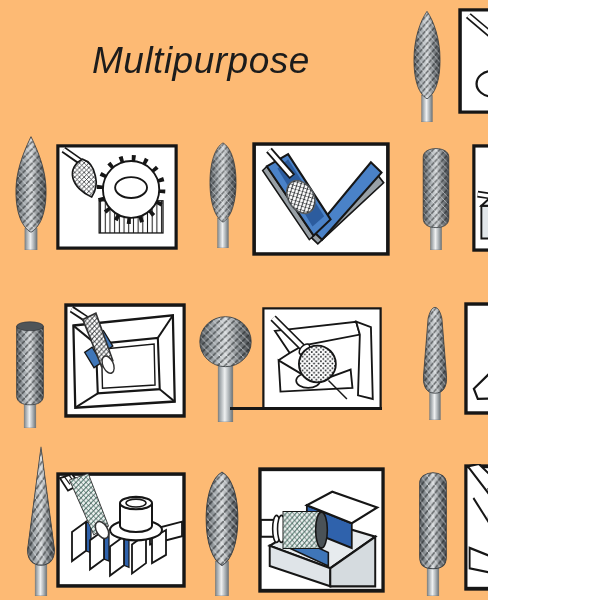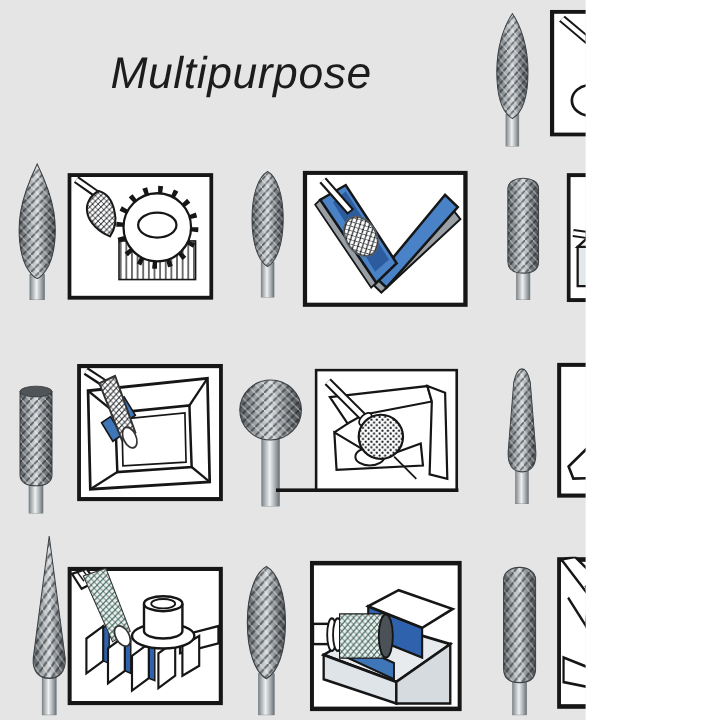--- a/index.html
+++ b/index.html
@@ -1,16 +1,16 @@
 <!DOCTYPE html>
 <html><head>
 <meta charset="utf-8">
 <style>
   html,body{margin:0;padding:0;background:#fff;}
-  .canvas{position:relative;width:488px;height:600px;background:#e5e5e5;overflow:hidden;
+  .canvas{position:relative;width:488px;height:600px;background:#fdba74;overflow:hidden;
           font-family:"Liberation Sans",sans-serif;}
   .title{position:absolute;left:92px;top:40px;font-size:37px;font-style:italic;
          font-weight:500;color:#1c1c1c;letter-spacing:.5px;white-space:nowrap;}
   .cell{position:absolute;}
   .burr,.panel{position:absolute;}
   .burr svg,.panel svg{width:100%;height:100%;display:block;}
   .baseline{position:absolute;background:#161616;}
 </style>
 </head>
 <body>

